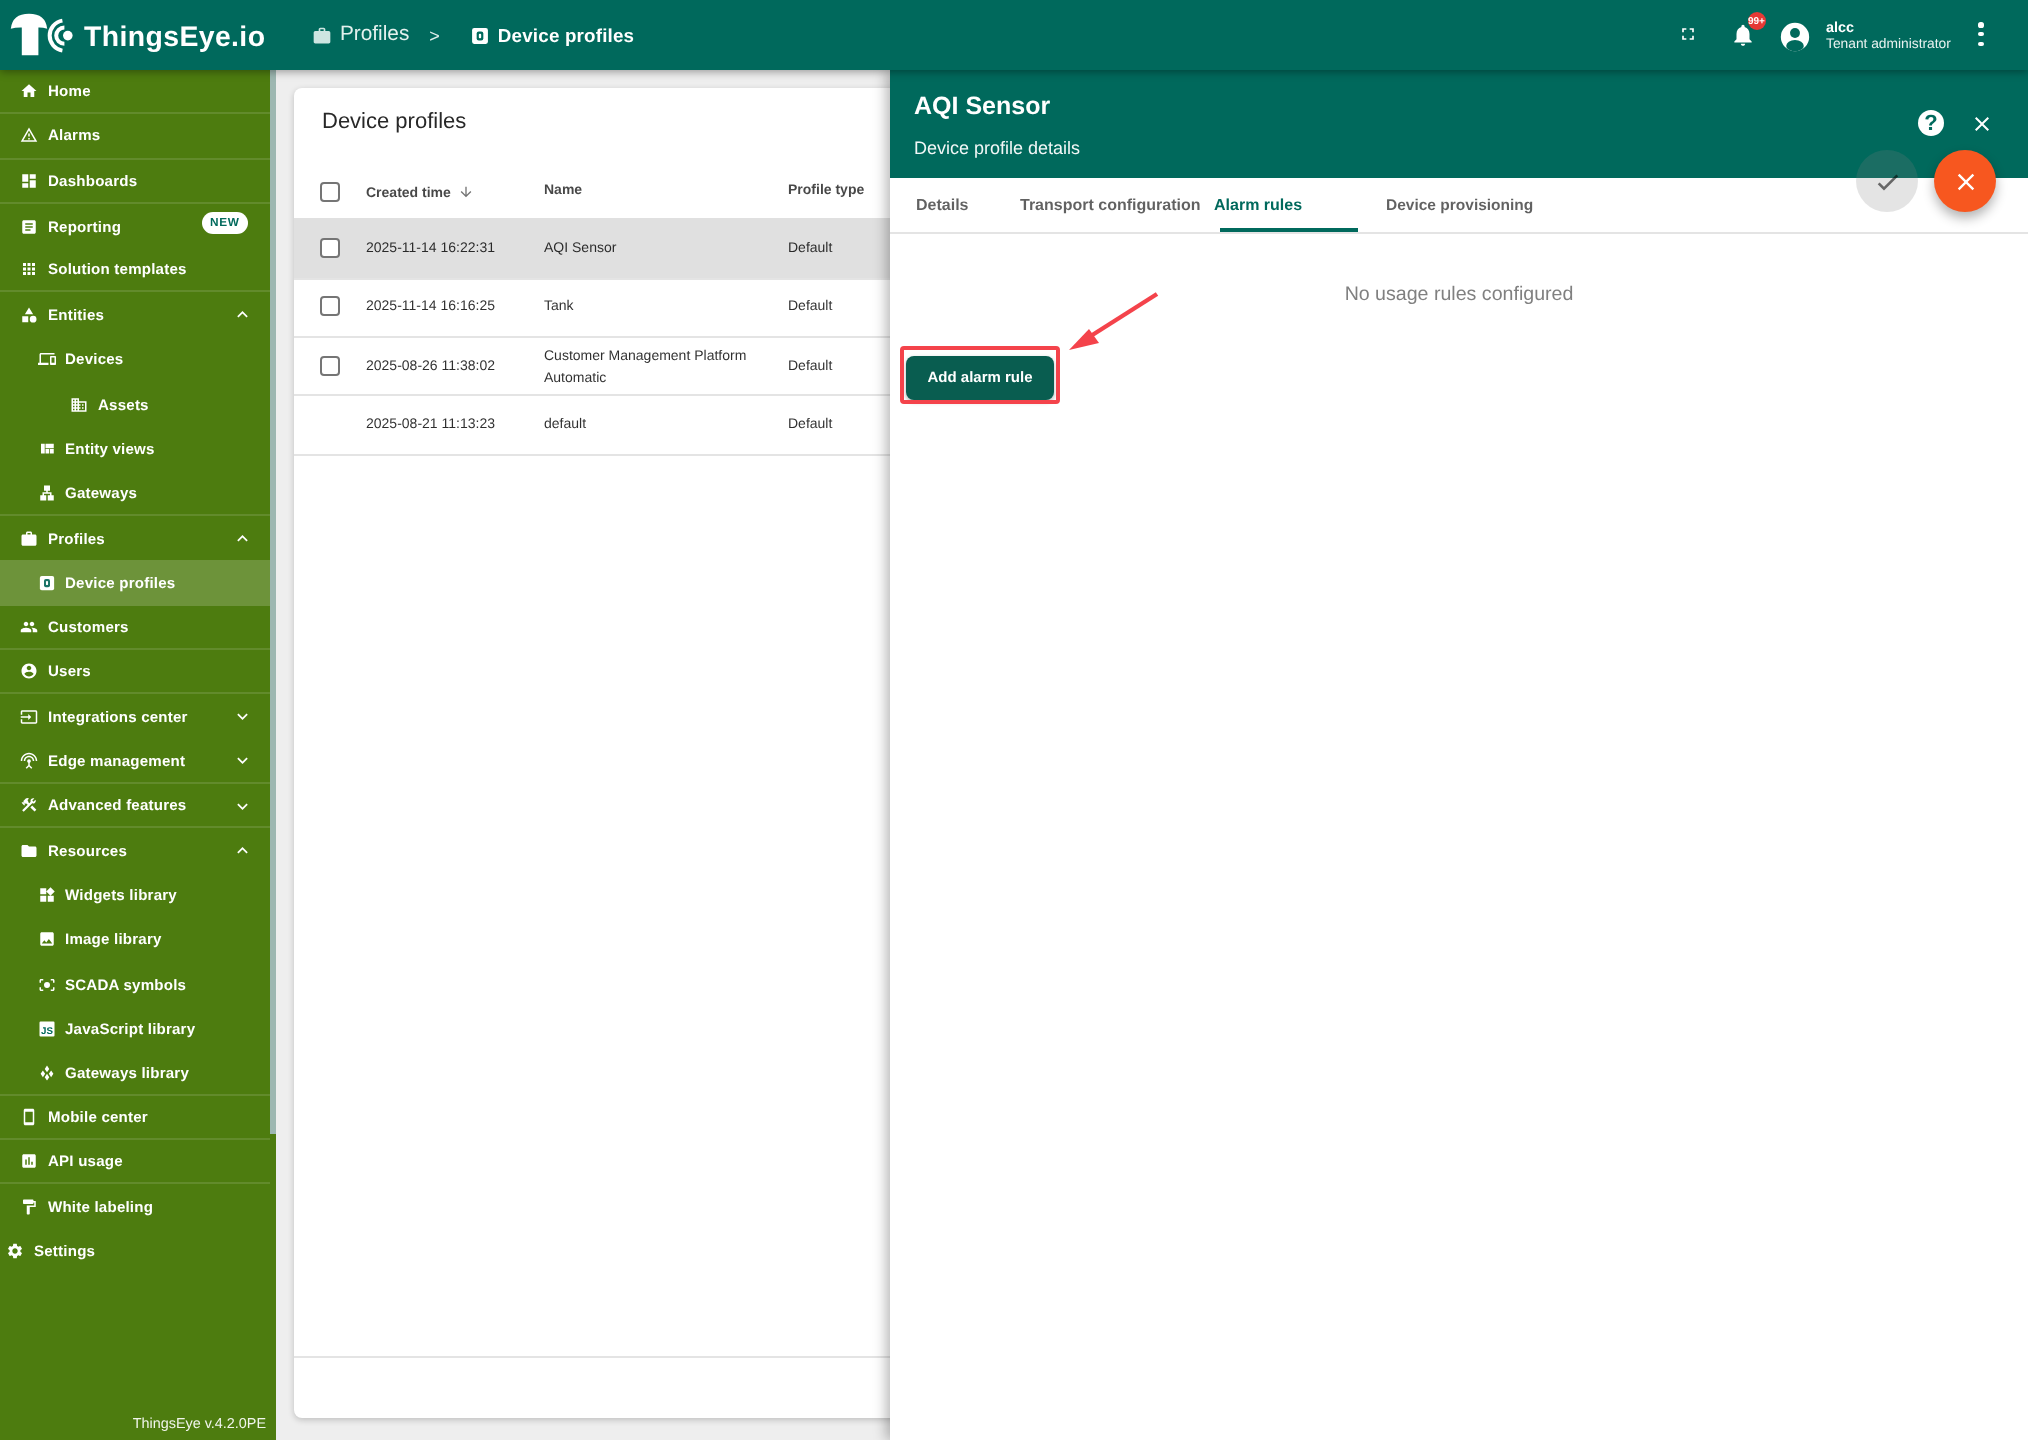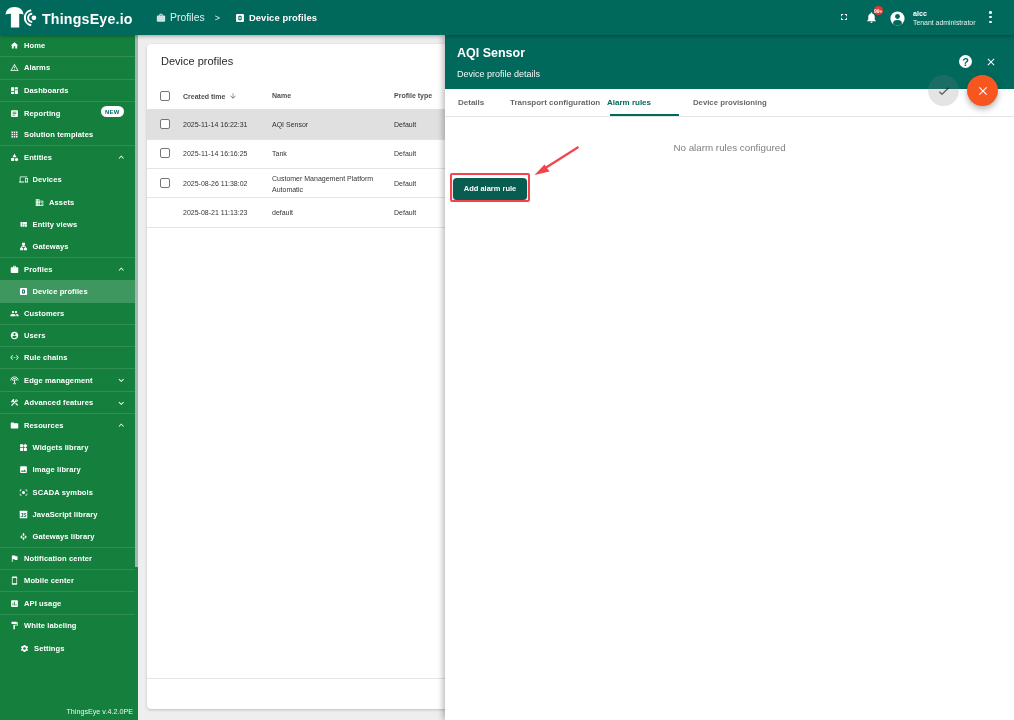--- a/index.html
+++ b/index.html
@@ -6,21 +6,21 @@
 html,body { width:1014px; height:720px; overflow:hidden; font-family:"Liberation Sans",sans-serif; background:#eee; }
 
 #topbar { position:absolute; left:0; top:0; width:1014px; height:35px; background:#00695c; z-index:40; box-shadow:0 1px 4px rgba(0,0,0,.35); }
 #logo { position:absolute; left:4px; top:4px; display:flex; align-items:center; }
 #logotext { color:#fff; font-size:14.2px; font-weight:700; letter-spacing:0.2px; margin-left:0px; margin-top:1px; }
 #crumbs { position:absolute; left:156px; top:0; height:35px; display:flex; align-items:center; color:#fff; }
 .crumbtxt { font-size:10.4px; font-weight:700; color:#fff; }
 
 .tb-ic { position:absolute; color:#fff; }
 
-#sidebar { position:absolute; left:0; top:35px; width:138px; height:685px; background:#15803d; z-index:30; }
+#sidebar { position:absolute; left:0; top:35px; width:138px; height:685px; background:#4d7c0f; z-index:30; }
 #menu { position:absolute; left:0; top:0; width:135px; }
 .mi { position:relative; height:22.3px; display:flex; align-items:center; color:#fff; box-sizing:border-box; }
 .mi.dvd { border-bottom:1px solid rgba(255,255,255,0.12); }
 .mi.sel { background:rgba(255,255,255,0.18); }
 .ml { font-size:7.55px; font-weight:700; margin-left:5px; letter-spacing:0.1px; white-space:nowrap; }
 .ic { flex:none; }
 .badge { position:absolute; right:11.5px; top:4.5px; background:#fff; color:#00695c; font-size:5.9px; font-weight:700; border-radius:6.5px; padding:2.6px 3.8px 2.2px; letter-spacing:0.3px; }
 #thumb { position:absolute; right:0; top:0; width:3px; height:532px; background:#9db7b1; }
 #version { position:absolute; right:5px; bottom:4px; color:rgba(255,255,255,.92); font-size:7.2px; }
 
@@ -197,25 +197,28 @@
           <path d="M16 11c1.66 0 2.99-1.34 2.99-3S17.66 5 16 5c-1.66 0-3 1.34-3 3s1.34 3 3 3zm-8 0c1.66 0 2.99-1.34 2.99-3S9.66 5 8 5C6.34 5 5 6.34 5 8s1.34 3 3 3zm0 2c-2.33 0-7 1.17-7 3.5V19h14v-2.5c0-2.33-4.67-3.5-7-3.5zm8 0c-.29 0-.62.02-.97.05 1.16.84 1.97 1.97 1.97 3.45V19h6v-2.5c0-2.33-4.67-3.5-7-3.5z"></path>
         </svg>
         <span class="ml">Customers</span>
       </div>
 <div class="mi dvd" style="padding-left:10px">
         <svg class="ic" style="width:9px;height:9px;" viewBox="0 0 24 24" fill="currentColor">
           <path d="M12 2C6.48 2 2 6.48 2 12s4.48 10 10 10 10-4.48 10-10S17.52 2 12 2zm0 3c1.66 0 3 1.34 3 3s-1.34 3-3 3-3-1.34-3-3 1.34-3 3-3zm0 14.2c-2.5 0-4.71-1.28-6-3.22.03-1.99 4-3.08 6-3.08 1.99 0 5.97 1.09 6 3.08-1.29 1.94-3.5 3.22-6 3.22z"></path>
         </svg>
         <span class="ml">Users</span>
       </div>
-<div class="mi dvd" style="padding-left:10px">
-        <svg class="ic" style="width:9px;height:9px;" viewBox="0 0 24 24" fill="currentColor">
-          <path d="M7.77 6.76L6.23 5.48.82 12l5.41 6.52 1.54-1.28L3.42 12l4.35-5.24zM7 13h2v-2H7v2zm10-2h-2v2h2v-2zm-6 2h2v-2h-2v2zm6.77-7.52l-1.54 1.28L20.58 12l-4.35 5.24 1.54 1.28L23.18 12l-5.41-6.52z"></path>
-        </svg>
-        <span class="ml">Rule chains</span>
+<div class="mi" style="padding-left:10px">
+        <svg class="ic" style="width:9px;height:9px;" viewBox="0 0 24 24" fill="currentColor">
+          <path d="M21 3.01H3c-1.1 0-2 .9-2 2V9h2V4.99h18v14.03H3V15H1v4.01c0 1.1.9 1.98 2 1.98h18c1.1 0 2-.88 2-1.98v-14c0-1.11-.9-2-2-2zM11 16l4-4-4-4v3H1v2h10v3z"></path>
+        </svg>
+        <span class="ml">Integrations center</span>
+        <svg class="ic" style="width:10.5px;height:10.5px;position:absolute;right:8.5px;top:6px" viewBox="0 0 24 24" fill="currentColor">
+          <path d="M7.41 8.59L12 13.17l4.59-4.58L18 10l-6 6-6-6z"></path>
+        </svg>
       </div>
 <div class="mi dvd" style="padding-left:10px">
         <svg class="ic" style="width:9px;height:9px;" viewBox="0 0 24 24" fill="currentColor">
           <path d="M12 5c-3.87 0-7 3.13-7 7h2c0-2.76 2.24-5 5-5s5 2.24 5 5h2c0-3.87-3.13-7-7-7zm1 9.29c.88-.39 1.5-1.26 1.5-2.29 0-1.38-1.12-2.5-2.5-2.5S9.5 10.62 9.5 12c0 1.02.62 1.9 1.5 2.29v3.3L7.59 21 9 22.41l3-3 3 3L16.41 21 13 17.59v-3.3zM12 1C5.93 1 1 5.93 1 12h2c0-4.97 4.03-9 9-9s9 4.03 9 9h2c0-6.07-4.93-11-11-11z"></path>
         </svg>
         <span class="ml">Edge management</span>
         <svg class="ic" style="width:10.5px;height:10.5px;position:absolute;right:8.5px;top:6px" viewBox="0 0 24 24" fill="currentColor">
           <path d="M7.41 8.59L12 13.17l4.59-4.58L18 10l-6 6-6-6z"></path>
         </svg>
       </div>
@@ -262,44 +265,38 @@
         </svg>
         <span class="ml">JavaScript library</span>
       </div>
 <div class="mi dvd" style="padding-left:18.5px">
         <svg class="ic" style="width:9px;height:9px;" viewBox="0 0 24 24" fill="currentColor">
           <path d="M12 2l3 4.5L12 11 9 6.5 12 2zM6.5 8.5L9.5 13l-3 4.5L3.5 13l3-4.5zm11 0l3 4.5-3 4.5-3-4.5 3-4.5zM12 13l3 4.5L12 22l-3-4.5L12 13z"></path>
         </svg>
         <span class="ml">Gateways library</span>
       </div>
 <div class="mi dvd" style="padding-left:10px">
-        <svg class="ic" style="width:9px;height:9px" viewBox="0 0 24 24" fill="currentColor">
-          <path d="M14.4 6L14 4H5v17h2v-7h5.6l.4 2h7V6z"></path>
-        </svg>
-        <span class="ml">Notification center</span>
-      </div>
-<div class="mi dvd" style="padding-left:10px">
         <svg class="ic" style="width:9px;height:9px;" viewBox="0 0 24 24" fill="currentColor">
           <path d="M17 1.01L7 1c-1.1 0-2 .9-2 2v18c0 1.1.9 2 2 2h10c1.1 0 2-.9 2-2V3c0-1.1-.9-1.99-2-1.99zM17 19H7V5h10v14z"></path>
         </svg>
         <span class="ml">Mobile center</span>
       </div>
 <div class="mi dvd" style="padding-left:10px">
         <svg class="ic" style="width:9px;height:9px;" viewBox="0 0 24 24" fill="currentColor">
           <path d="M19 3H5c-1.1 0-2 .9-2 2v14c0 1.1.9 2 2 2h14c1.1 0 2-.9 2-2V5c0-1.1-.9-2-2-2zM9 17H7v-7h2v7zm4 0h-2V7h2v10zm4 0h-2v-4h2v4z"></path>
         </svg>
         <span class="ml">API usage</span>
       </div>
 <div class="mi" style="padding-left:10px">
         <svg class="ic" style="width:9px;height:9px;" viewBox="0 0 24 24" fill="currentColor">
           <path d="M18 4V3c0-.55-.45-1-1-1H5c-.55 0-1 .45-1 1v4c0 .55.45 1 1 1h12c.55 0 1-.45 1-1V6h1v4H9v11c0 .55.45 1 1 1h2c.55 0 1-.45 1-1v-9h8V4h-3z"></path>
         </svg>
         <span class="ml">White labeling</span>
       </div>
-<div class="mi" style="padding-left:20px">
+<div class="mi" style="padding-left:3px">
         <svg class="ic" style="width:9px;height:9px;" viewBox="0 0 24 24" fill="currentColor">
           <path d="M19.14 12.94c.04-.3.06-.61.06-.94 0-.32-.02-.64-.07-.94l2.03-1.58c.18-.14.23-.41.12-.61l-1.92-3.32c-.12-.22-.37-.29-.59-.22l-2.39.96c-.5-.38-1.03-.7-1.62-.94l-.36-2.54c-.04-.24-.24-.41-.48-.41h-3.84c-.24 0-.43.17-.47.41l-.36 2.54c-.59.24-1.13.57-1.62.94l-2.39-.96c-.22-.08-.47 0-.59.22L2.74 8.87c-.12.21-.08.47.12.61l2.03 1.58c-.05.3-.09.63-.09.94s.02.64.07.94l-2.03 1.58c-.18.14-.23.41-.12.61l1.92 3.32c.12.22.37.29.59.22l2.39-.96c.5.38 1.03.7 1.62.94l.36 2.54c.05.24.24.41.48.41h3.84c.24 0 .44-.17.47-.41l.36-2.54c.59-.24 1.13-.56 1.62-.94l2.39.96c.22.08.47 0 .59-.22l1.92-3.32c.12-.22.07-.47-.12-.61l-2.01-1.58zM12 15.6c-1.98 0-3.6-1.62-3.6-3.6s1.62-3.6 3.6-3.6 3.6 1.62 3.6 3.6-1.62 3.6-3.6 3.6z"></path>
         </svg>
         <span class="ml">Settings</span>
       </div>
   </div>
   <div id="thumb"></div>
   <div id="version">ThingsEye v.4.2.0PE</div>
 </div>
 
@@ -353,21 +350,21 @@
         <path d="M19 6.41L17.59 5 12 10.59 6.41 5 5 6.41 10.59 12 5 17.59 6.41 19 12 13.41 17.59 19 19 17.59 13.41 12z"></path>
       </svg>
   </div>
   <div id="tabs">
     <div class="tab" style="left:13px">Details</div>
     <div class="tab" style="left:65px">Transport configuration</div>
     <div class="tab active" style="left:162px">Alarm rules</div>
     <div class="tab" style="left:248px;font-size:7.75px">Device provisioning</div>
     <div id="tabline"></div>
   </div>
-  <div id="noalarm">No alarm rules configured</div>
+  <div id="noalarm">No usage rules configured</div>
   <div id="addbtn">Add alarm rule</div>
   <div id="redbox"></div>
   <svg style="position:absolute;left:85px;top:105px;width:55px;height:38px" viewBox="0 0 55 38">
     <line x1="48.5" y1="7" x2="13" y2="29.5" stroke="#f4434b" stroke-width="2.2"></line>
     <polygon points="4.5,35 14.5,24.5 19.5,31.5" fill="#f4434b"></polygon>
   </svg>
 
   <div class="fab" id="fabcheck">
     <svg style="width:16px;height:16px" viewBox="0 0 24 24" fill="none" stroke="rgba(0,0,0,.55)" stroke-width="2">
         <path d="M5 13l4 4L19 7"></path>

